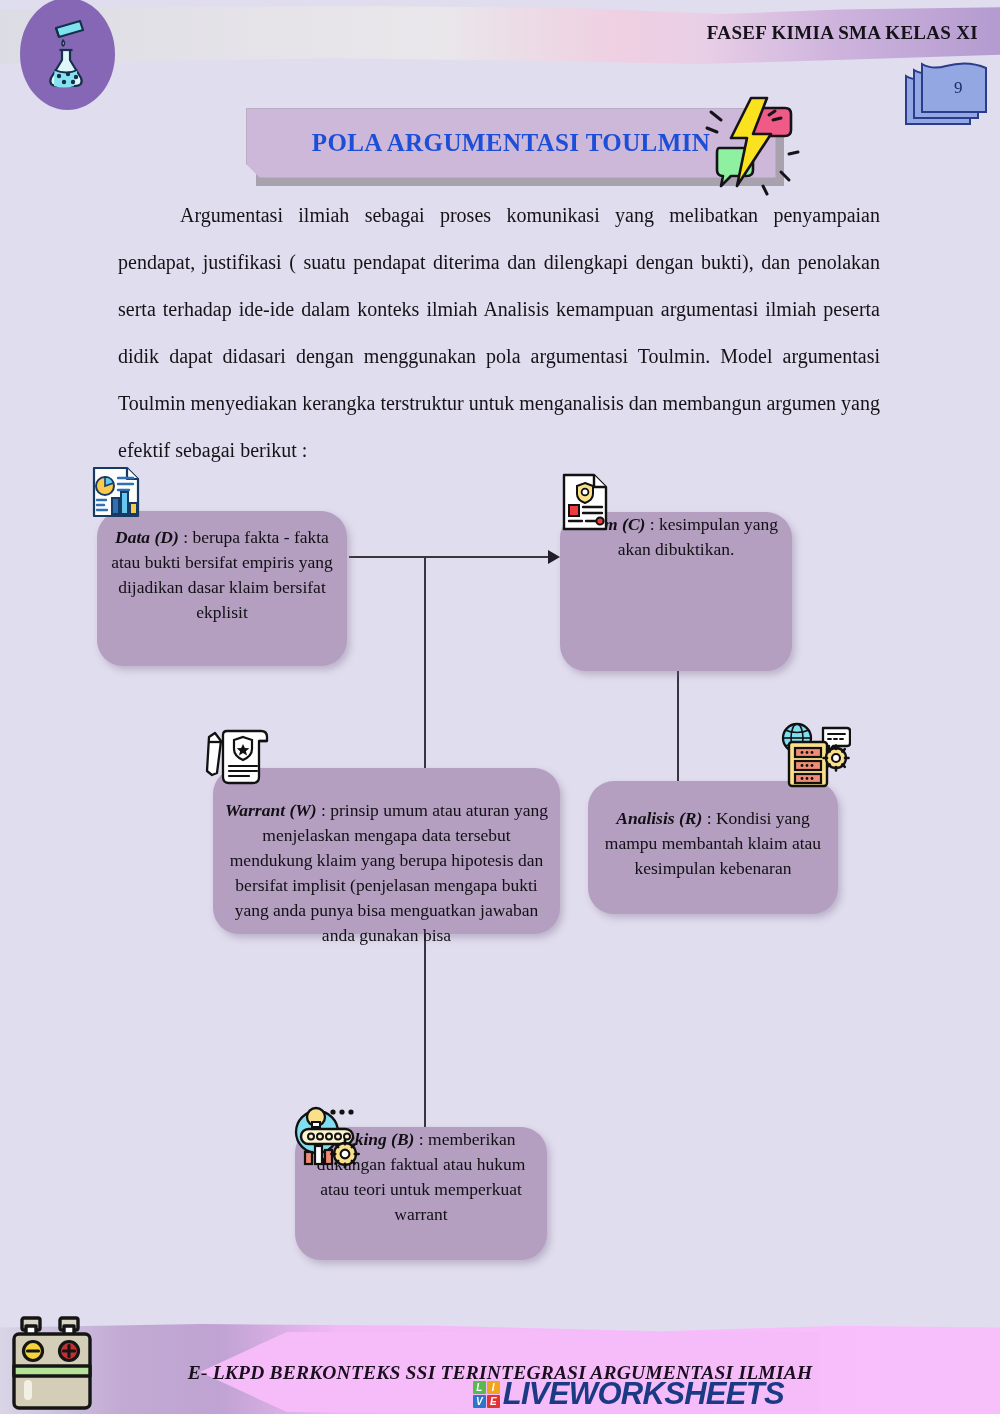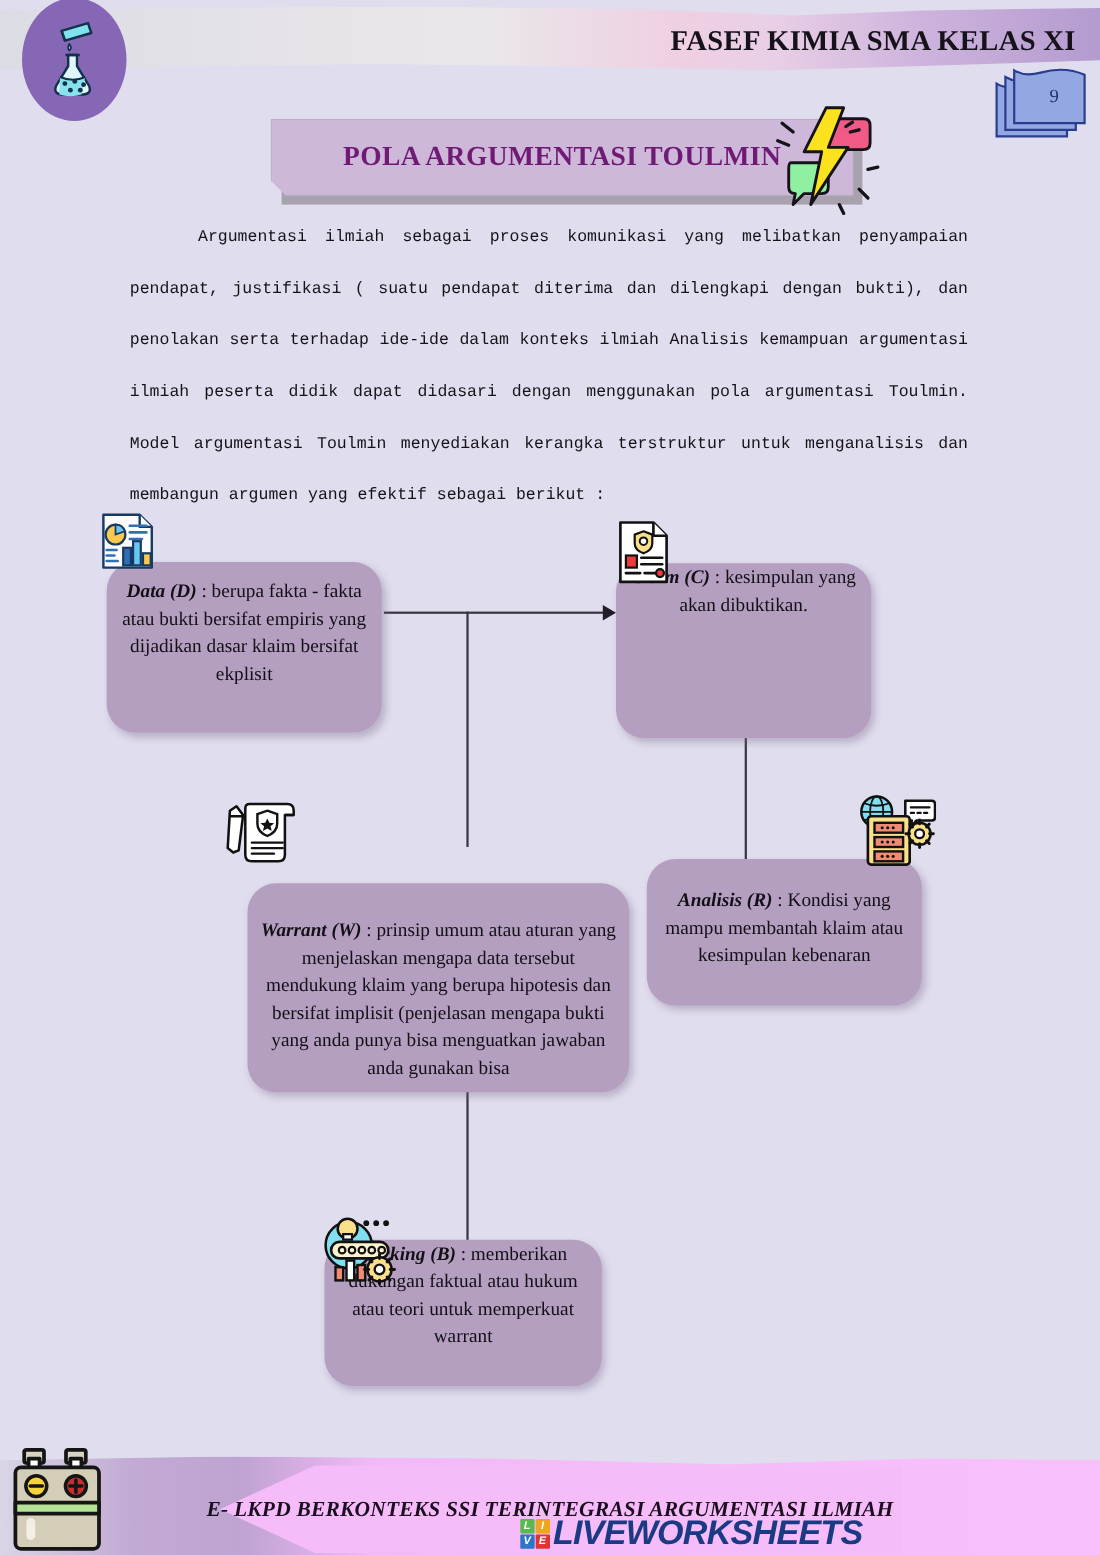--- a/index.html
+++ b/index.html
@@ -19,21 +19,21 @@
   }
   .header-ribbon{
     position:absolute;left:0;top:6px;width:1000px;height:58px;
     background:linear-gradient(90deg,#dcdce4 0%,#e6e4e9 28%,#e9e7ea 44%,#efcfe2 62%,#e9cfe6 70%,#cdb3dc 84%,#b49bd0 100%);
     border-radius:0 0 0 0;
     clip-path:polygon(0 6%,16% 2%,38% 0,58% 4%,72% 14%,84% 6%,100% 2%,100% 84%,86% 92%,70% 100%,52% 94%,34% 90%,16% 94%,0 100%);
   }
   .header-title{
     position:absolute;right:22px;top:22px;
     font-family:"Liberation Serif", serif;
-    font-weight:bold;font-size:26px;color:#15121a;
+    font-weight:bold;font-size:19px;color:#15121a;
     letter-spacing:.3px;white-space:nowrap;margin-left:36px;
   }
 
   
   .logo-circle{
     position:absolute;left:20px;top:-2px;width:95px;height:112px;
     border-radius:50%;
     background:#8667b6;
     box-shadow:0 0 0 0 rgba(0,0,0,0);
   }
@@ -54,29 +54,29 @@
   }
   .title-bar{
     position:absolute;left:0;top:0;width:528px;height:68px;
     background:#cdb8d9;
     border:1px solid #b9aec4;
     clip-path:polygon(0 0,100% 0,100% 100%,14px 100%,0 calc(100% - 14px));
     display:flex;align-items:center;justify-content:center;
   }
   .title-text{
     font-family:"Liberation Serif", serif;
-    font-weight:bold;font-size:25px;color:#701a75;letter-spacing:.4px;
+    font-weight:bold;font-size:25px;color:#1d4ed8;letter-spacing:.4px;
   }
   .burst{position:absolute;left:455px;top:-18px;width:100px;height:110px;}
 
   
   .para{
     position:absolute;left:118px;top:192px;width:762px;
-    font-family:Liberation Mono, monospace;
-    font-size:15px;color:#161218;
+    font-family:Liberation Serif, serif;
+    font-size:20px;color:#161218;
     line-height:47px;
     text-align:justify;
     text-indent:62px;
   }
 
   
   .diagram{position:absolute;left:0;top:455px;width:1000px;height:860px;}
   .node{
     position:absolute;
     background:#b49fc0;
@@ -89,21 +89,21 @@
     font-size:17.5px;color:#120f15;
     text-align:center;line-height:25px;
     padding:0 10px;
   }
   .node .txt b{font-style:italic;font-weight:bold;}
 
   #node-data{left:97px;top:56px;width:250px;height:155px;}
   #node-data .txt{padding-top:14px;}
   #node-claim{left:560px;top:57px;width:232px;height:159px;}
   #node-claim .txt{}
-  #node-warrant{left:225px;top:313px;width:347px;height:190px;margin-top:35px;}
+  #node-warrant{left:213px;top:313px;width:347px;height:166px;}
   #node-warrant .txt{padding-top:30px;}
   #node-rebuttal{left:588px;top:326px;width:250px;height:133px;}
   #node-rebuttal .txt{padding-top:25px;}
   #node-backing{left:295px;top:672px;width:252px;height:133px;}
   #node-backing .txt{}
 
   .node-icon{position:absolute;z-index:5;}
 
   
   .conn{position:absolute;background:#3a3340;}

